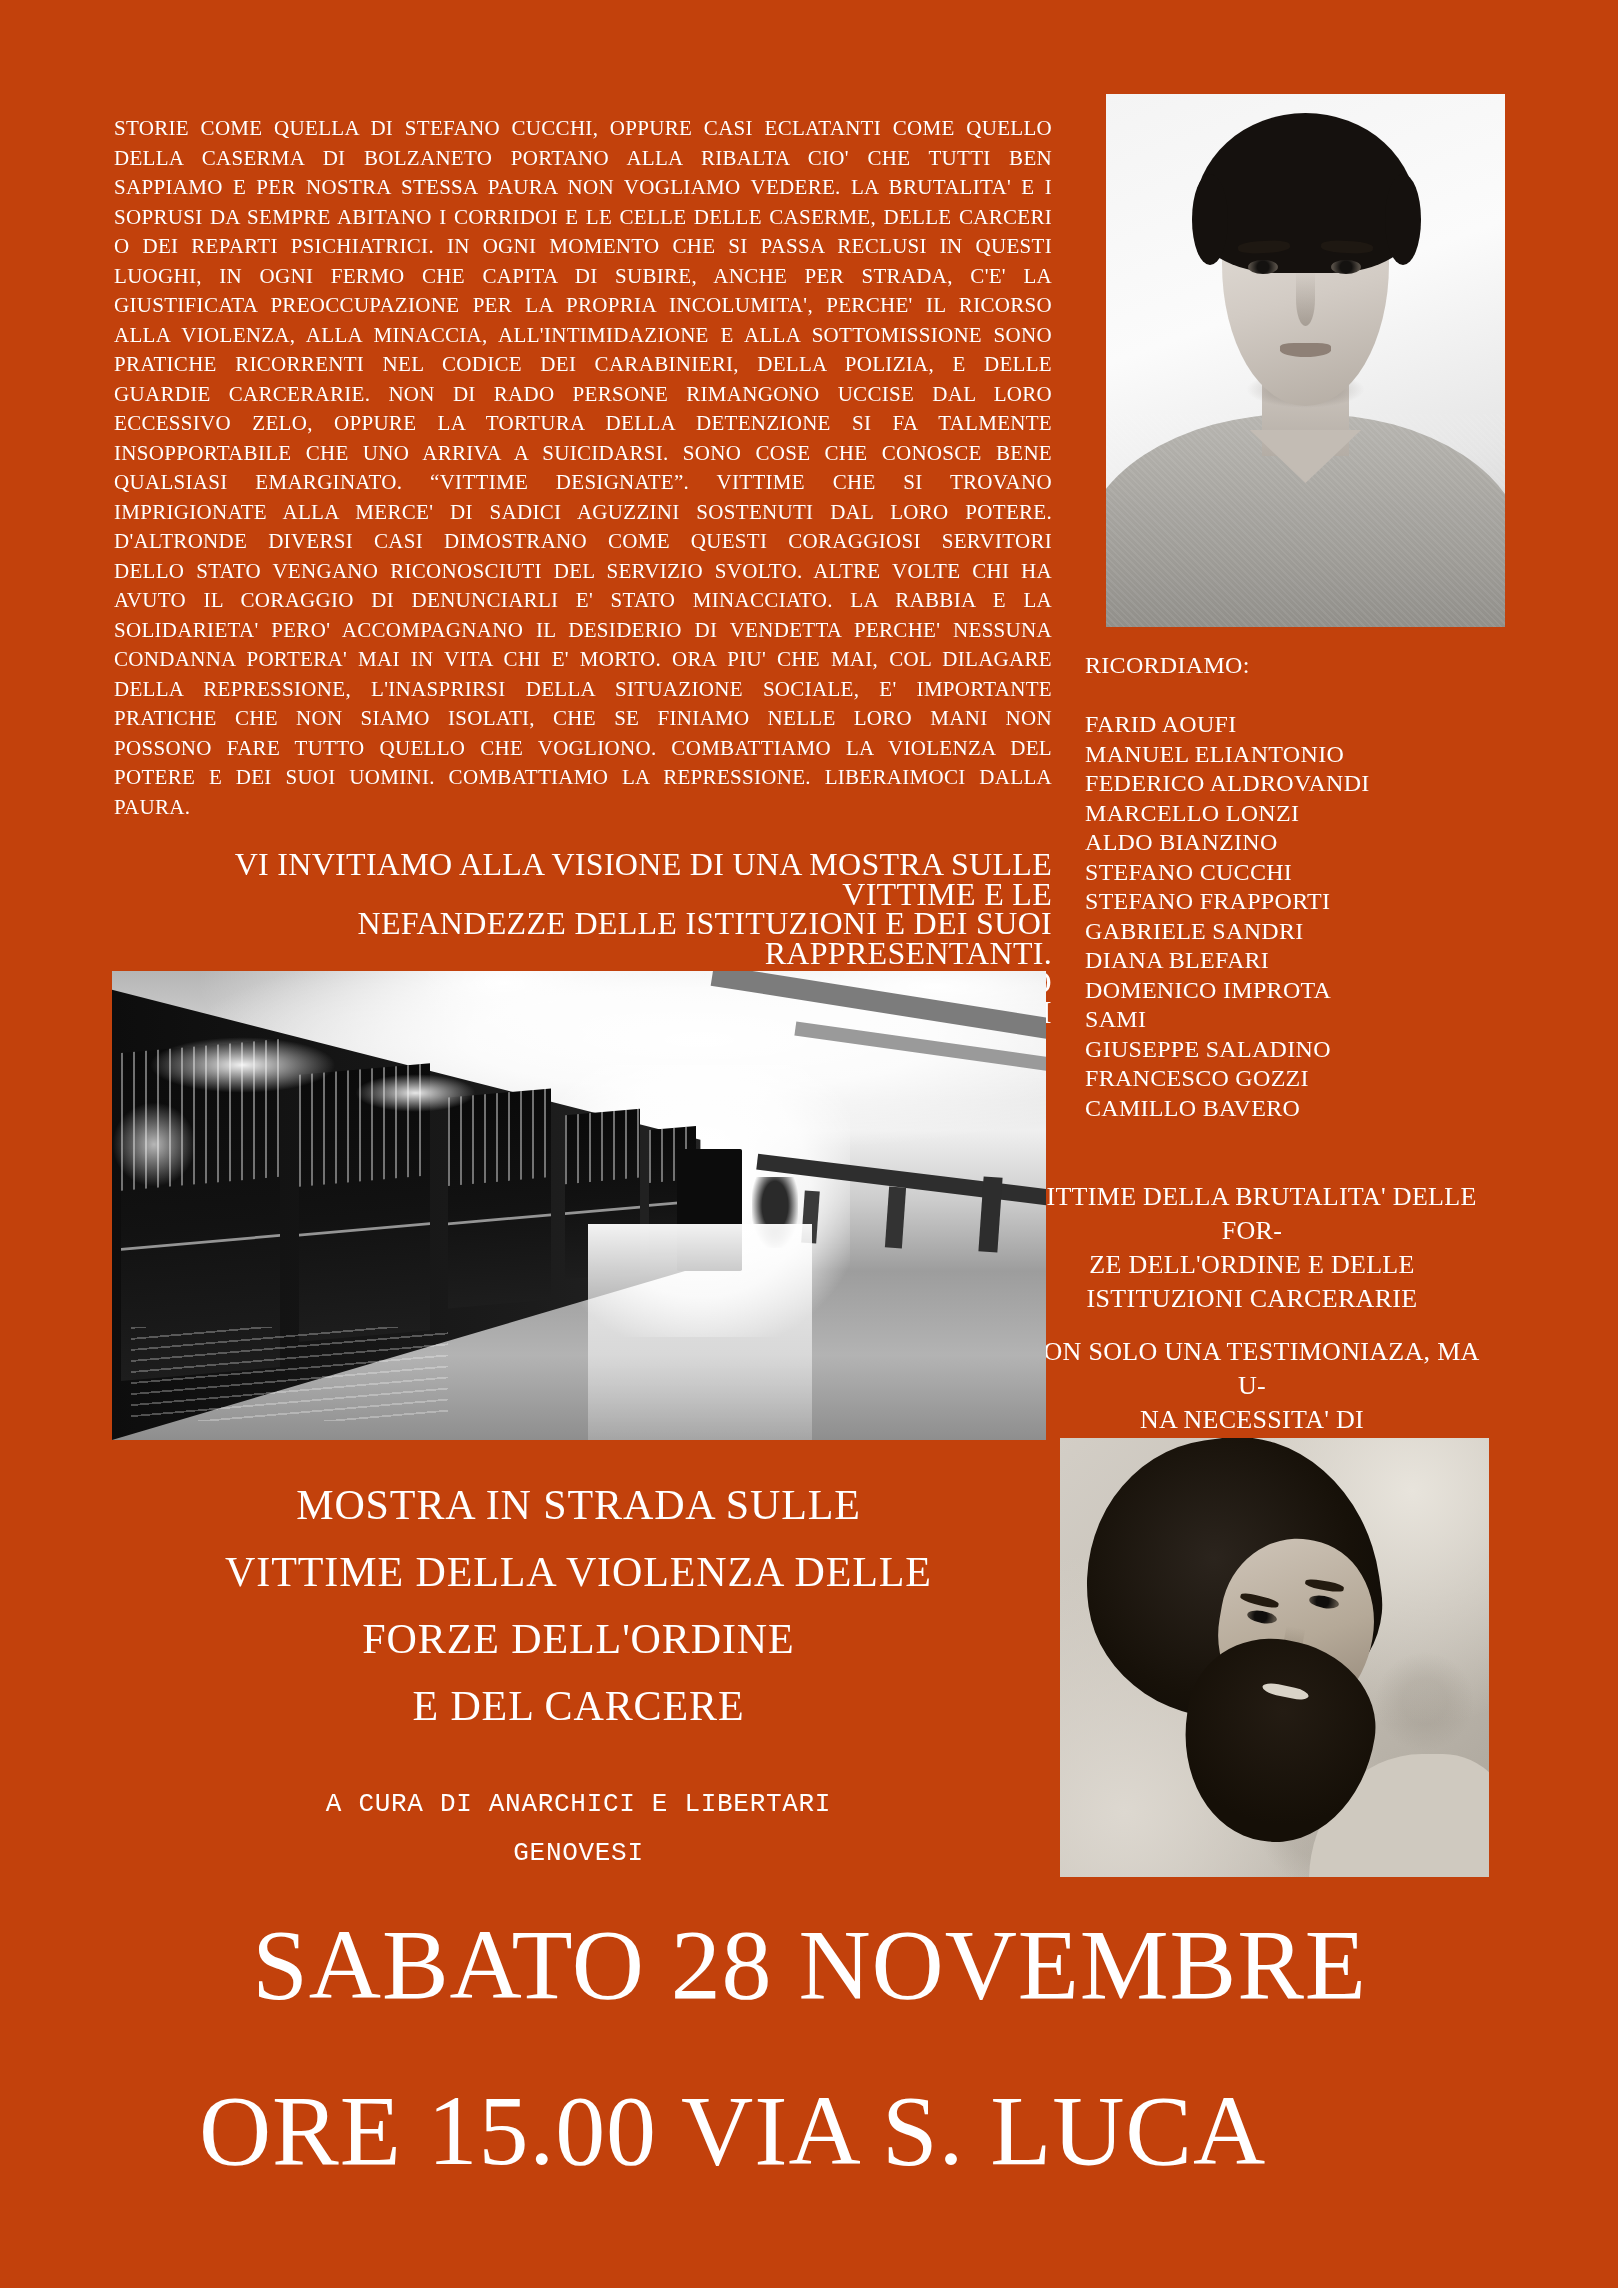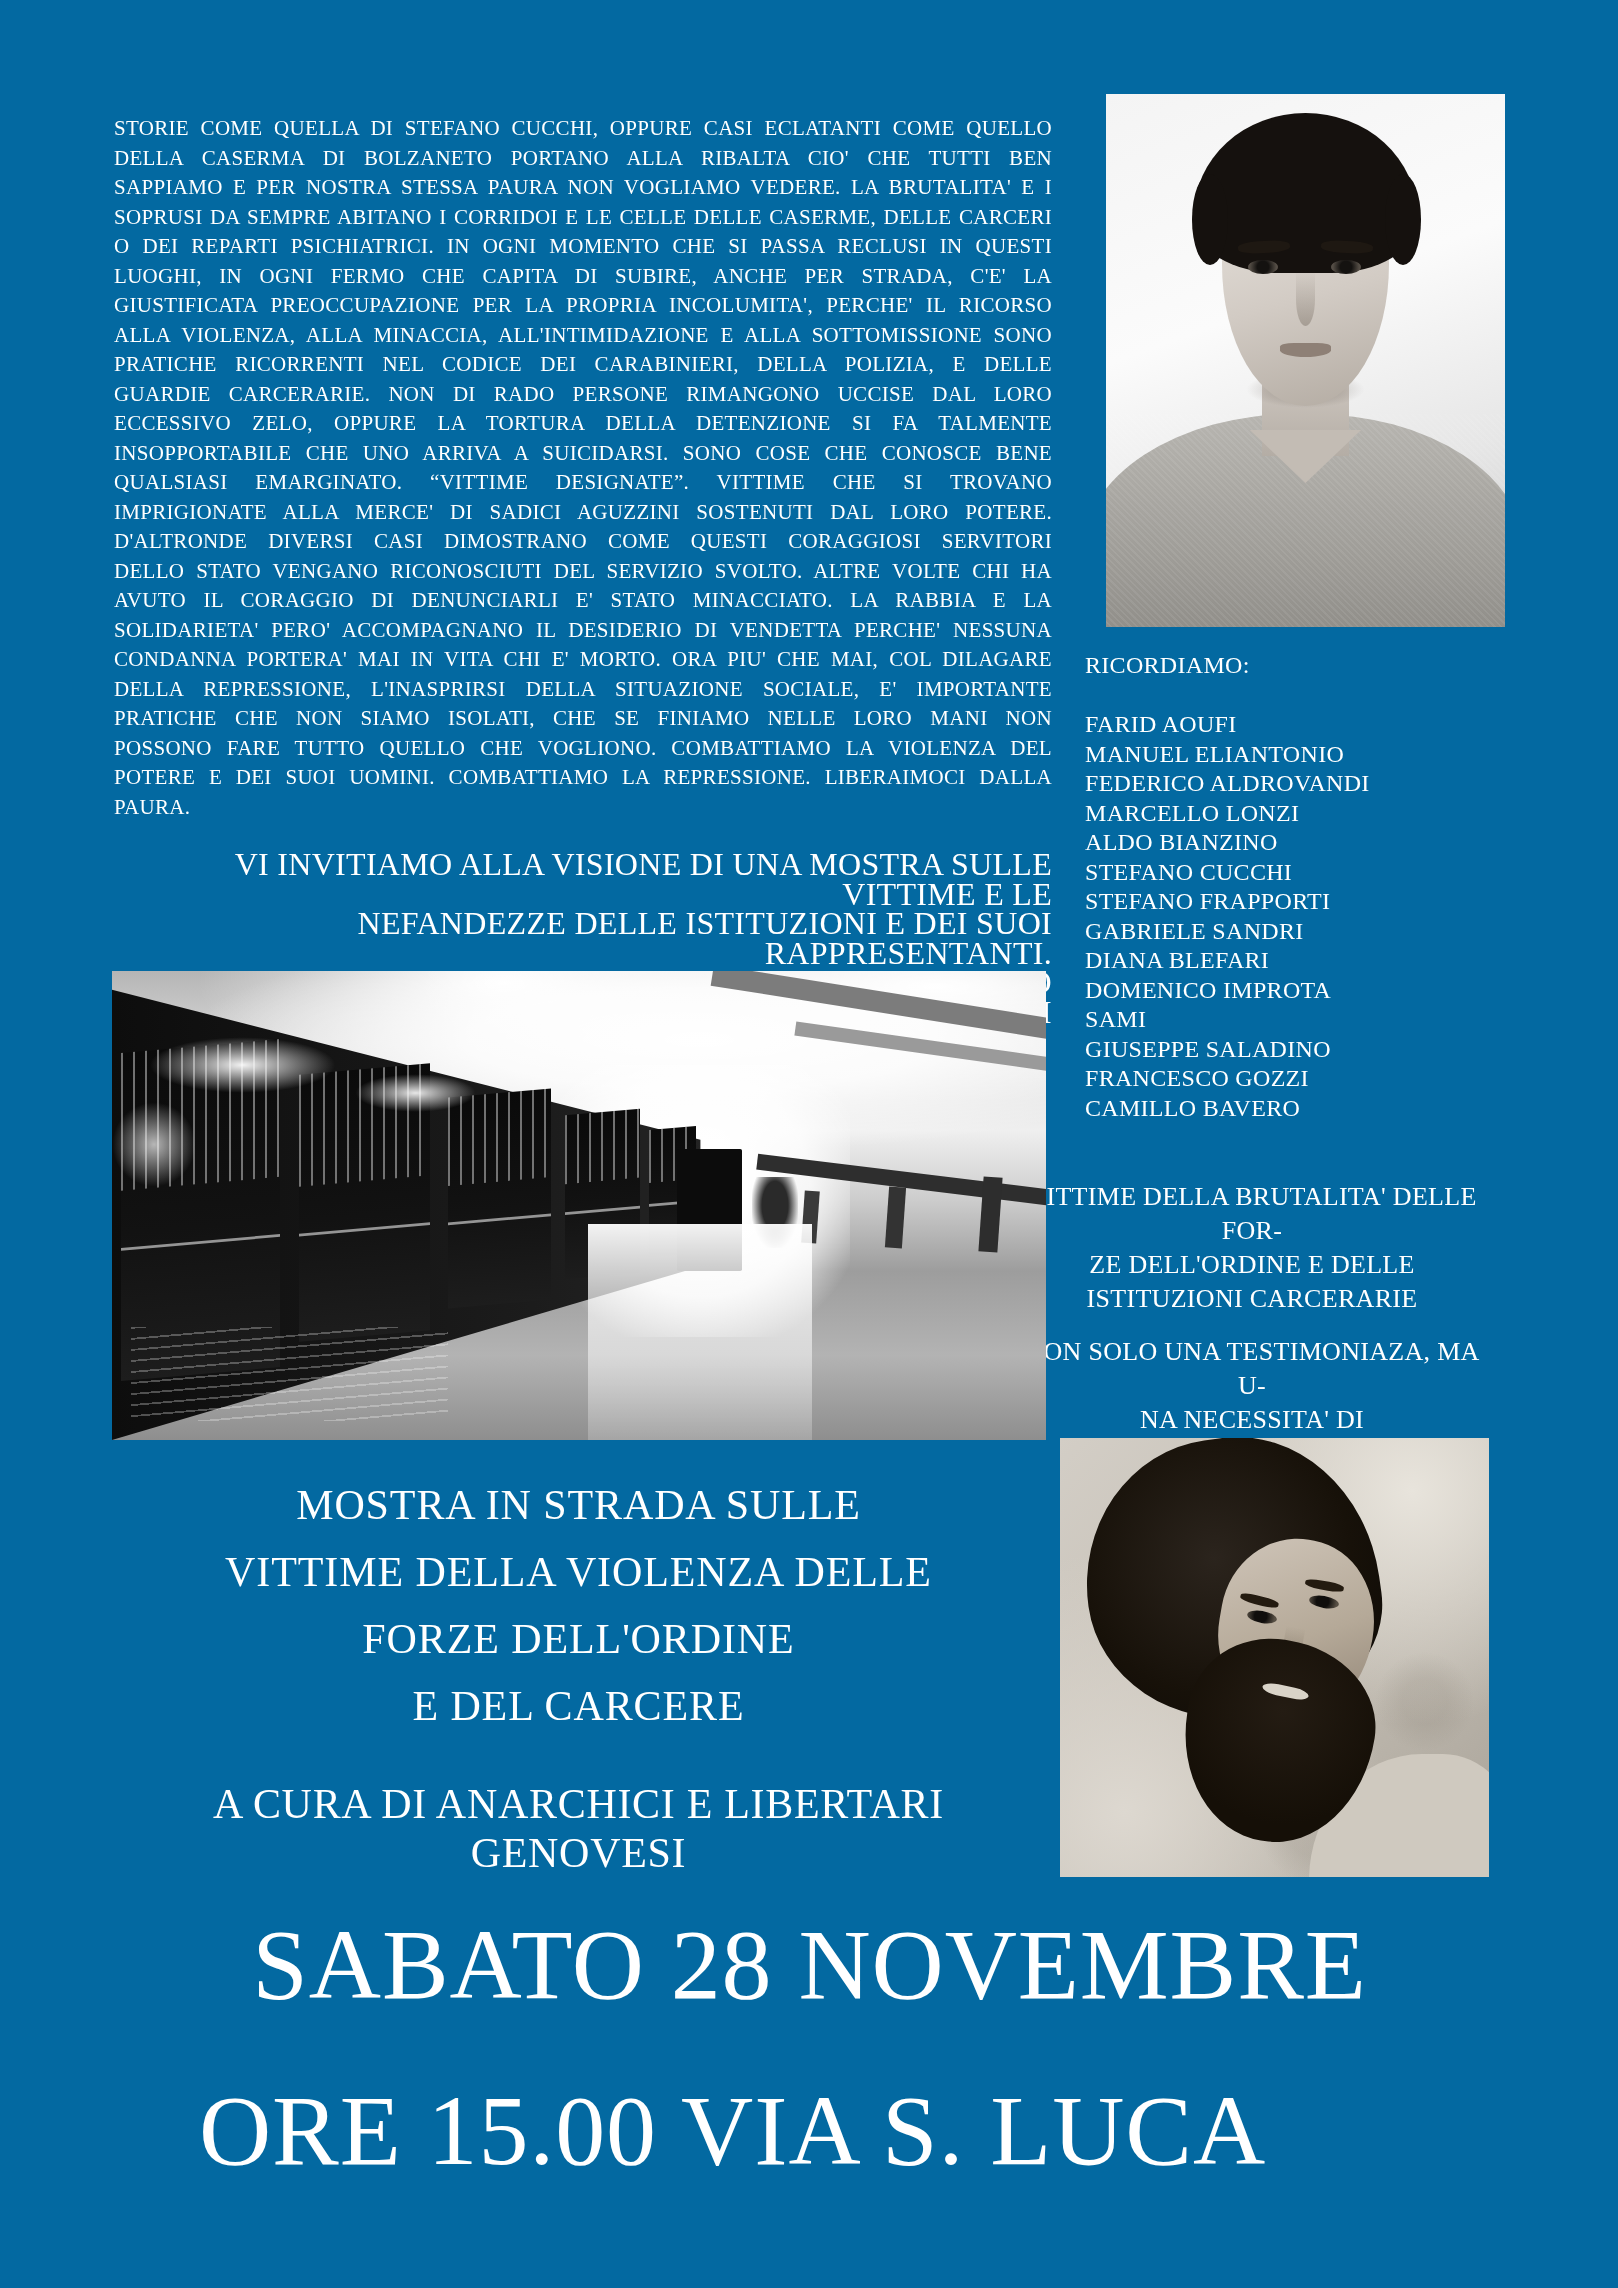--- a/index.html
+++ b/index.html
@@ -1,37 +1,37 @@
 <!DOCTYPE html>
 <html style="font-size:14.8px"><head>
 <meta charset="utf-8">
 <style>
   html,body{margin:0;padding:0;background:#000;}
   .poster{
-    position:relative;width:1619px;height:2289px;background:#0369a1;
+    position:relative;width:1619px;height:2289px;background:#c2410c;
     font-family:"Liberation Serif","DejaVu Serif",serif;color:#ffffff;
     overflow:hidden;
   }
   
   .intro{position:absolute;left:114px;top:114px;width:938px;
     font-size:21px;line-height:29.5px;letter-spacing:0.3px;}
   .jline{text-align:justify;text-align-last:justify;white-space:normal;}
   .jline.last{text-align-last:left;}
   .invite{position:absolute;left:114px;top:850px;width:938px;
     font-size:32px;line-height:29.5px;text-align:right;letter-spacing:0.3px;}
   .remember{position:absolute;left:1085px;top:651px;width:434px;
     font-size:24px;line-height:29.5px;letter-spacing:0.3px;}
   .remember .rtitle{margin-bottom:29.5px;}
   .victims{position:absolute;left:1012px;top:1180px;width:480px;
     font-size:26px;line-height:34px;text-align:center;letter-spacing:0.3px;}
   .victims .block2{margin-top:18.5px;}
   .titleblock{position:absolute;left:117px;top:1472px;width:923px;
     font-size:42px;line-height:67px;text-align:center;letter-spacing:0.9px;}
   .curator{position:absolute;left:117px;top:1780px;width:923px;
-    font-size:42px;line-height:49px;text-align:center;letter-spacing:0.7px;}
+    font-size:26px;line-height:49px;text-align:center;letter-spacing:0.7px;font-family:Liberation Mono, monospace;}
   .dateline{position:absolute;left:0;top:1905px;width:1619px;
     font-size:100px;line-height:1.2;text-align:center;letter-spacing:0.9px;}
   .timeline{position:absolute;left:0;top:2071px;width:1465px;
     font-size:100px;line-height:1.2;text-align:center;letter-spacing:0.9px;}
   
   figure{margin:0;padding:0;}
   .photo{position:absolute;overflow:hidden;}
   .photo *{position:absolute;}
   
   .p1{left:1106px;top:94px;width:399px;height:533px;}

